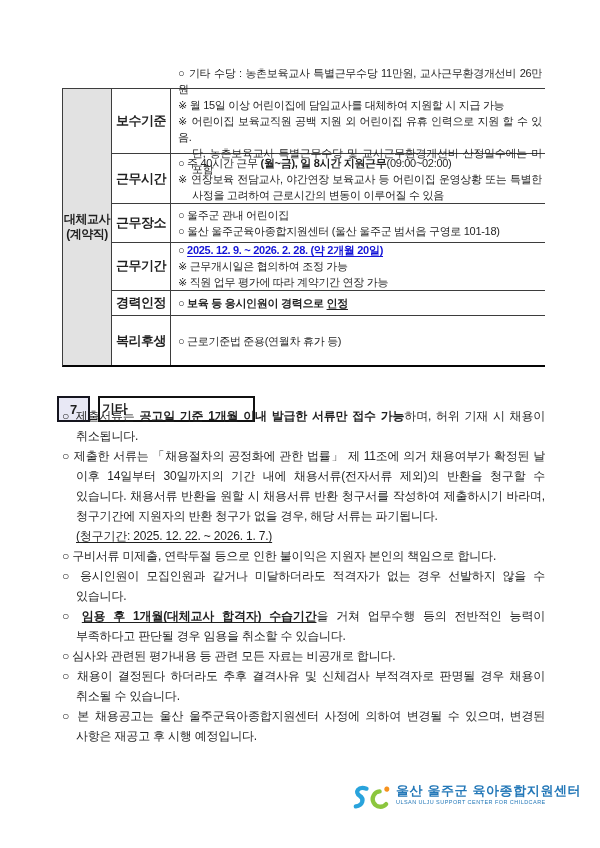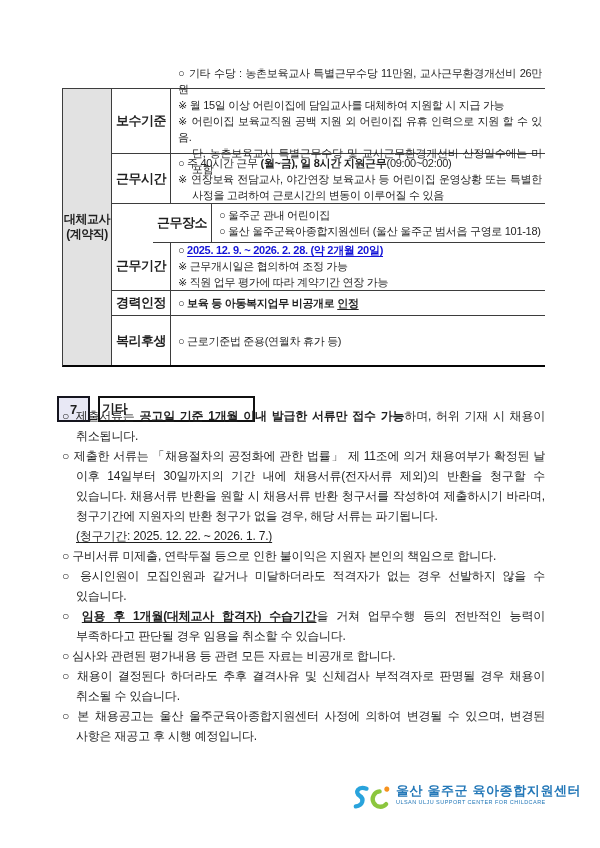--- a/index.html
+++ b/index.html
@@ -82,39 +82,39 @@
           </div>
         </div>
         <div class="t-row" style="height: 50px;">
           <div class="lbl">근무시간</div>
           <div class="cnt">
             <div class="line"><span>○ 주 40시간 근무 </span><span class="b">(월~금), 일 8시간 지원근무</span><span>(09:00~02:00)</span></div>
             <div class="line jst"><span>※ 연장보육 전담교사, 야간연장 보육교사 등 어린이집 운영상황 또는 특별한</span></div>
             <div class="line indent"><span>사정을 고려하여 근로시간의 변동이 이루어질 수 있음</span></div>
           </div>
         </div>
-        <div class="t-row" style="height: 40px; margin-left: 41px;">
+        <div class="t-row" style="height: 40px;">
           <div class="lbl">근무장소</div>
           <div class="cnt">
             <div class="line"><span>○ 울주군 관내 어린이집</span></div>
             <div class="line"><span>○ 울산 울주군육아종합지원센터 (울산 울주군 범서읍 구영로 101-18)</span></div>
           </div>
         </div>
         <div class="t-row" style="height: 48px;">
           <div class="lbl">근무기간</div>
           <div class="cnt">
             <div class="line"><span>○ </span><span class="b u" style="color: rgb(20, 20, 216);">2025. 12. 9. ~ 2026. 2. 28. (약 2개월 20일)</span></div>
             <div class="line"><span>※ 근무개시일은 협의하여 조정 가능</span></div>
             <div class="line"><span>※ 직원 업무 평가에 따라 계약기간 연장 가능</span></div>
           </div>
         </div>
         <div class="t-row" style="height: 26px;">
           <div class="lbl">경력인정</div>
           <div class="cnt">
-            <div class="line"><span>○ </span><span class="b">보육 등 아동복지업무 비공개로 </span><span class="b u">인정</span></div>
+            <div class="line"><span>○ </span><span class="b">보육 등 응시인원이 경력으로 </span><span class="b u">인정</span></div>
           </div>
         </div>
         <div class="t-row" style="height: 50px;">
           <div class="lbl">복리후생</div>
           <div class="cnt">
             <div class="line"><span>○ 근로기준법 준용(연월차 휴가 등)</span></div>
           </div>
         </div>
       </div>
   </div>

